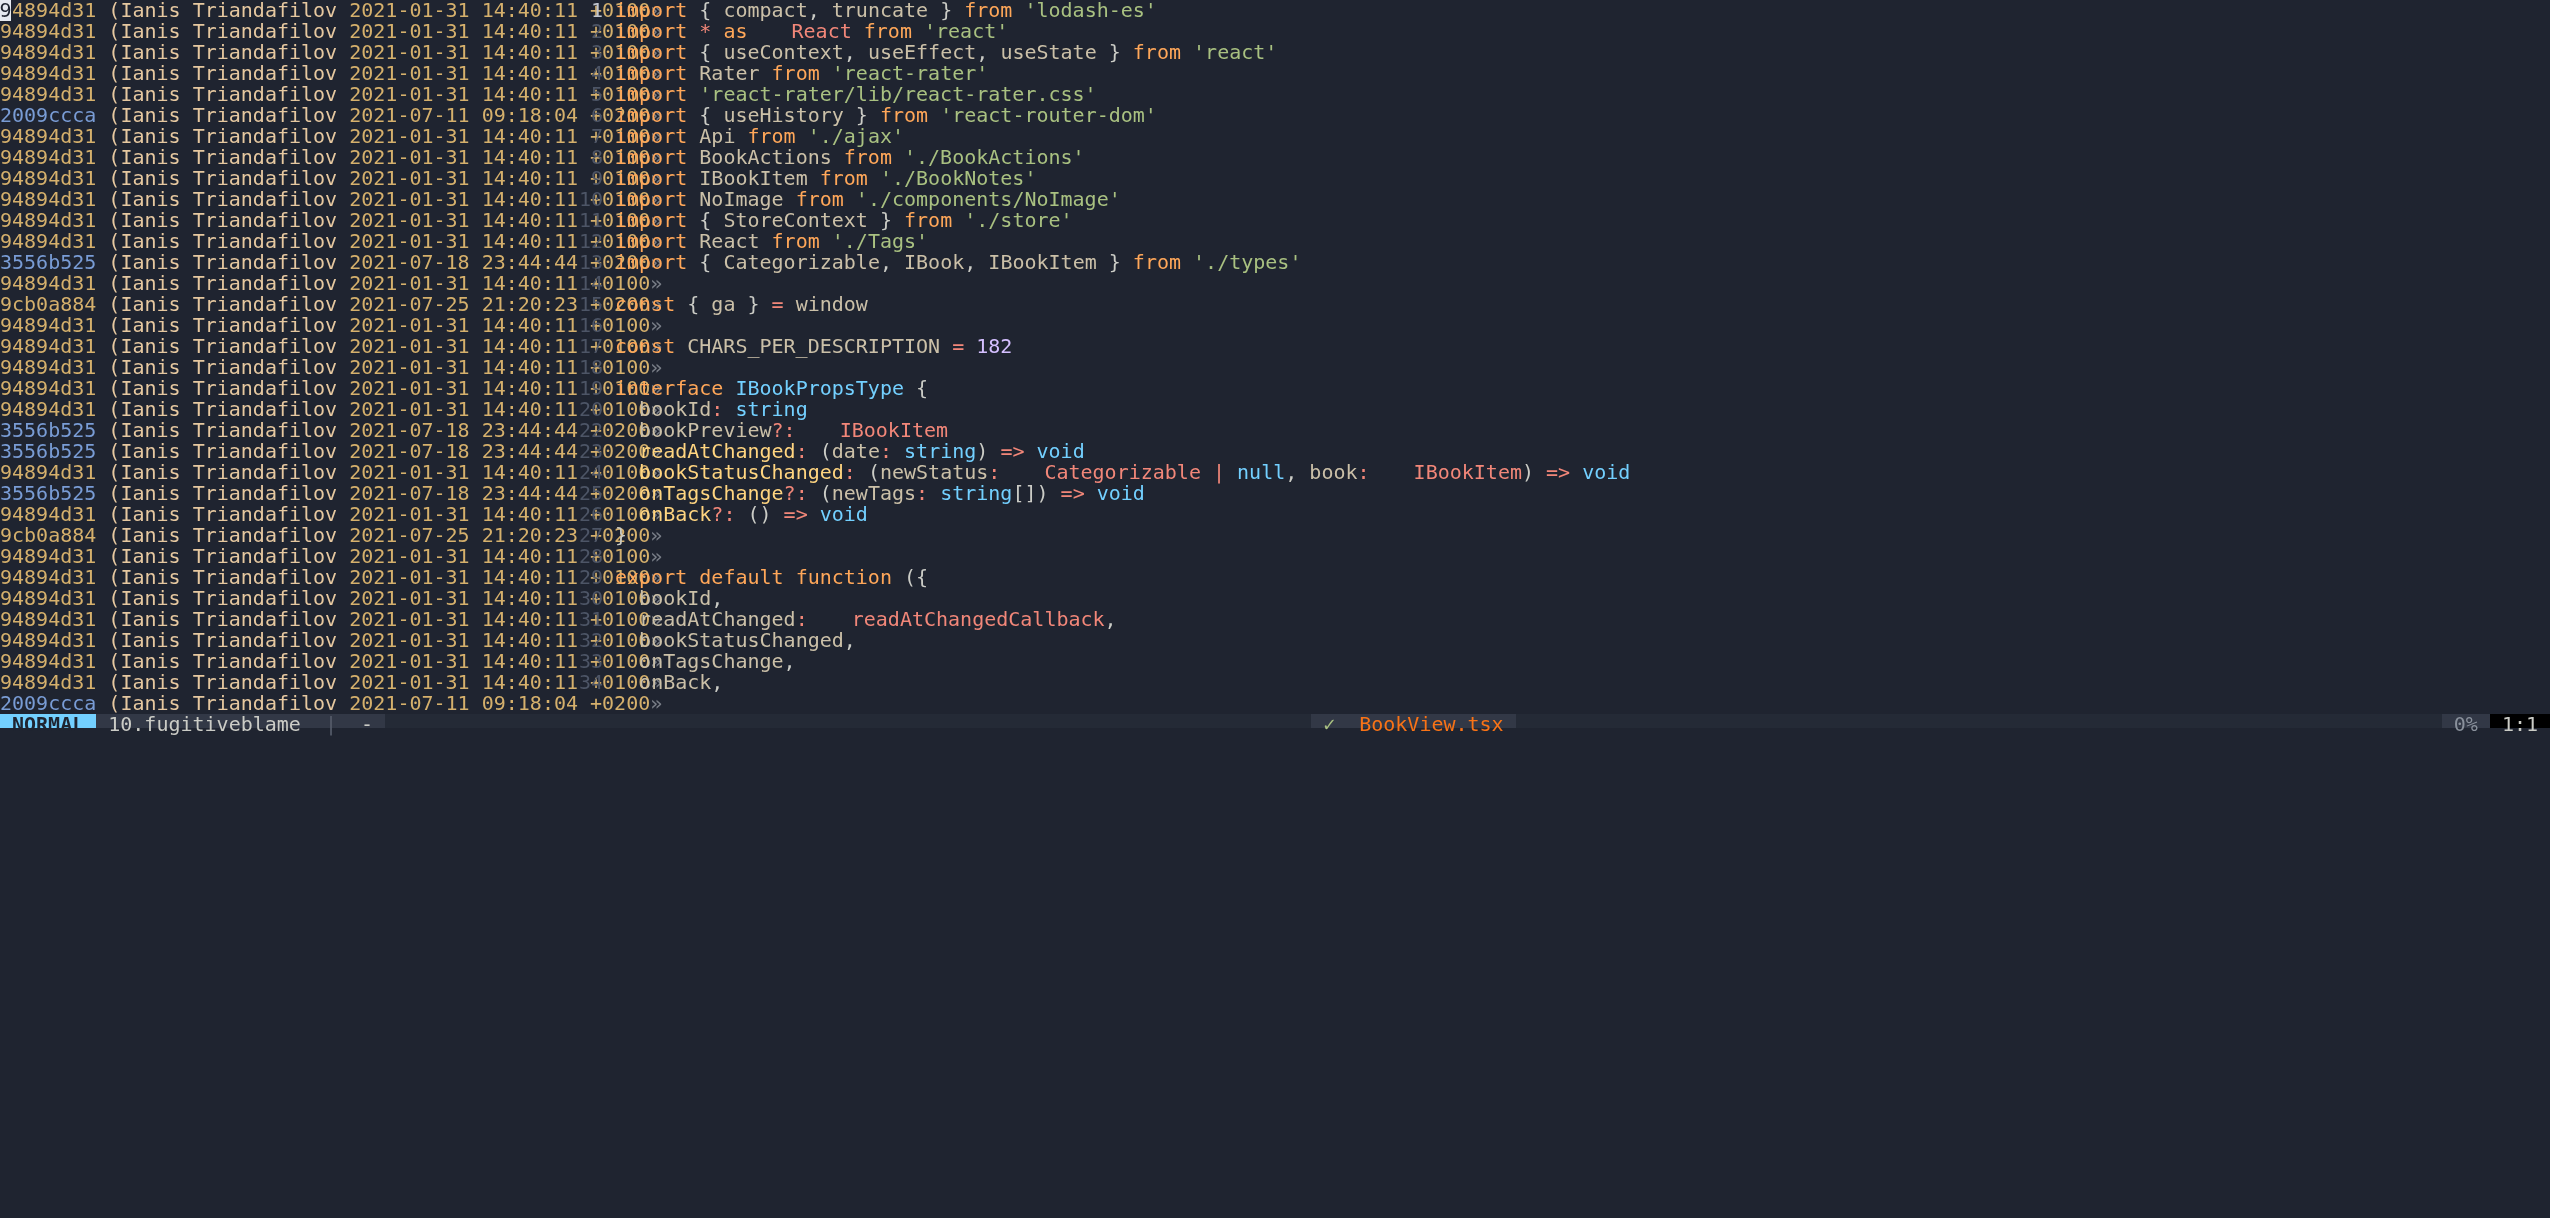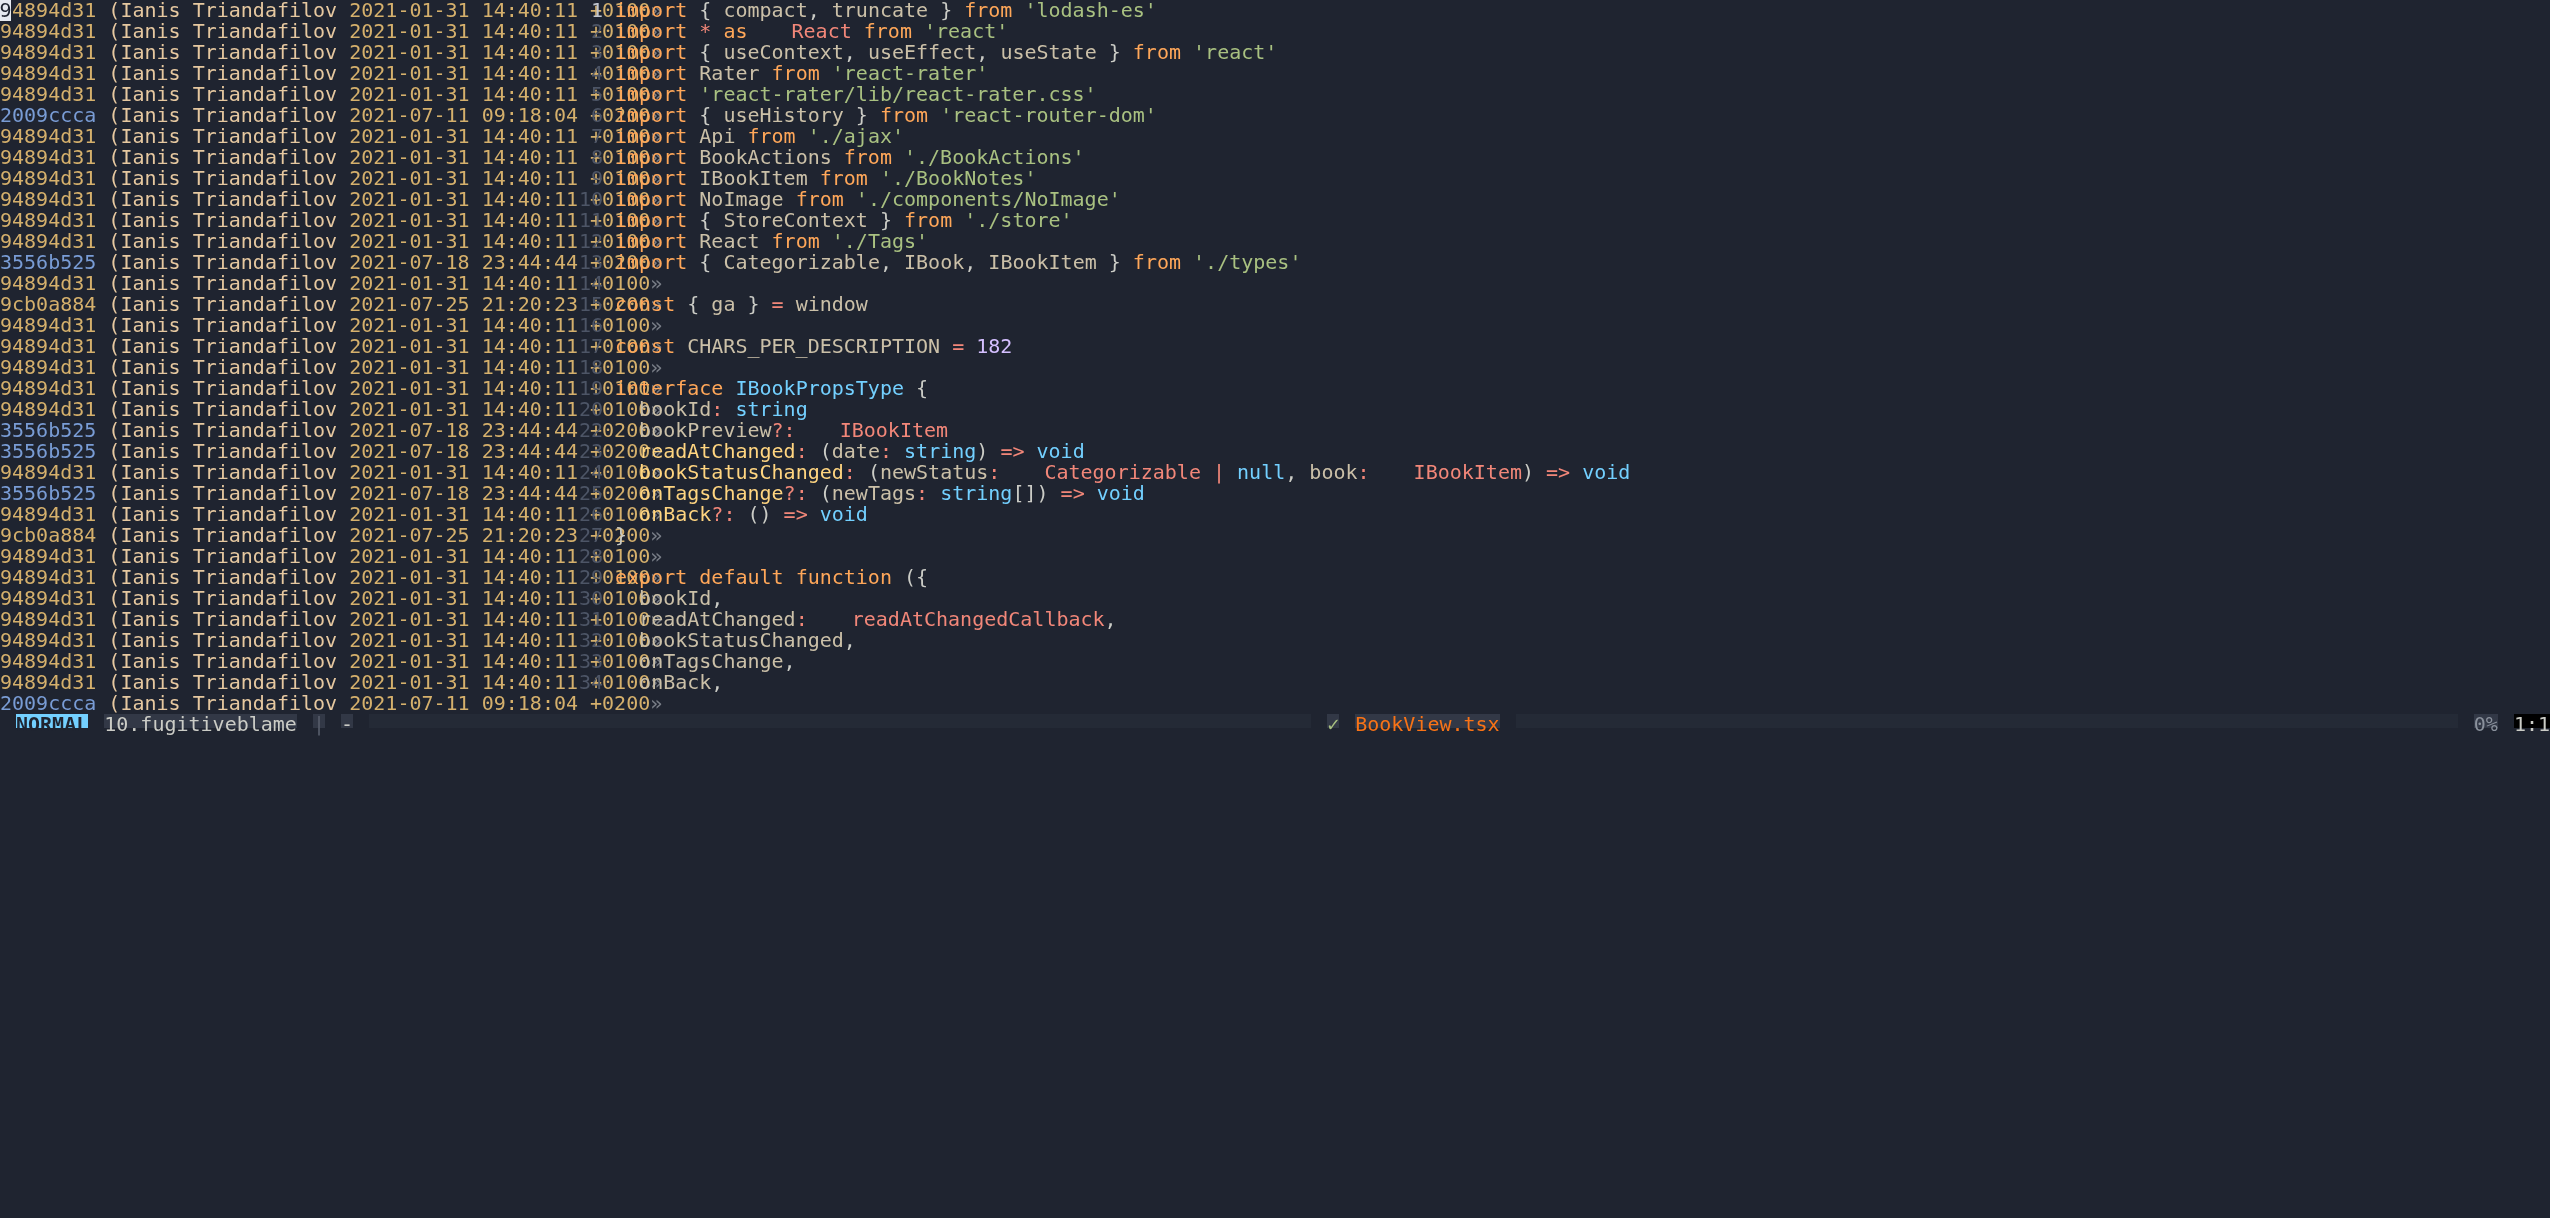--- a/index.html
+++ b/index.html
@@ -59,21 +59,21 @@
   .code .tk-num  { color: #d4bfff; }
   .code .tk-cmt  { color: #5c6773; font-style: italic; }
   .code .tk-def  { color: #ffd580; }
   .statusbar {
     flex: 0 0 21px;
     display: flex;
     width: 100%;
     background: #1f2430;
     color: #8a919c;
   }
-  .sb-segment { padding: 0 0; height: 14px; line-height: 21px; white-space: pre; margin-left: 16px; }
+  .sb-segment { padding: 0 12px; height: 14px; line-height: 21px; white-space: pre; }
   .sb-mode    { background: #73d0ff; color: #1f2430; font-weight: bold; }
   .sb-file    { background: #323846; color: #cbccc6; }
   .sb-sep     { color: #555c6a; }
   .sb-dash    { background: #323846; color: #cbccc6; }
   .sb-check   { color: #a9c181; background:#323846; }
   .sb-right1  { background: #323846; color: #f97316; }
   .sb-pct     { background: #323846; color: #8a919c; }
   .sb-pos     { background: #000000; color: #cbccc6; }
   .sb-gap     { flex:1; background:#242a36; }
   .cursor {

